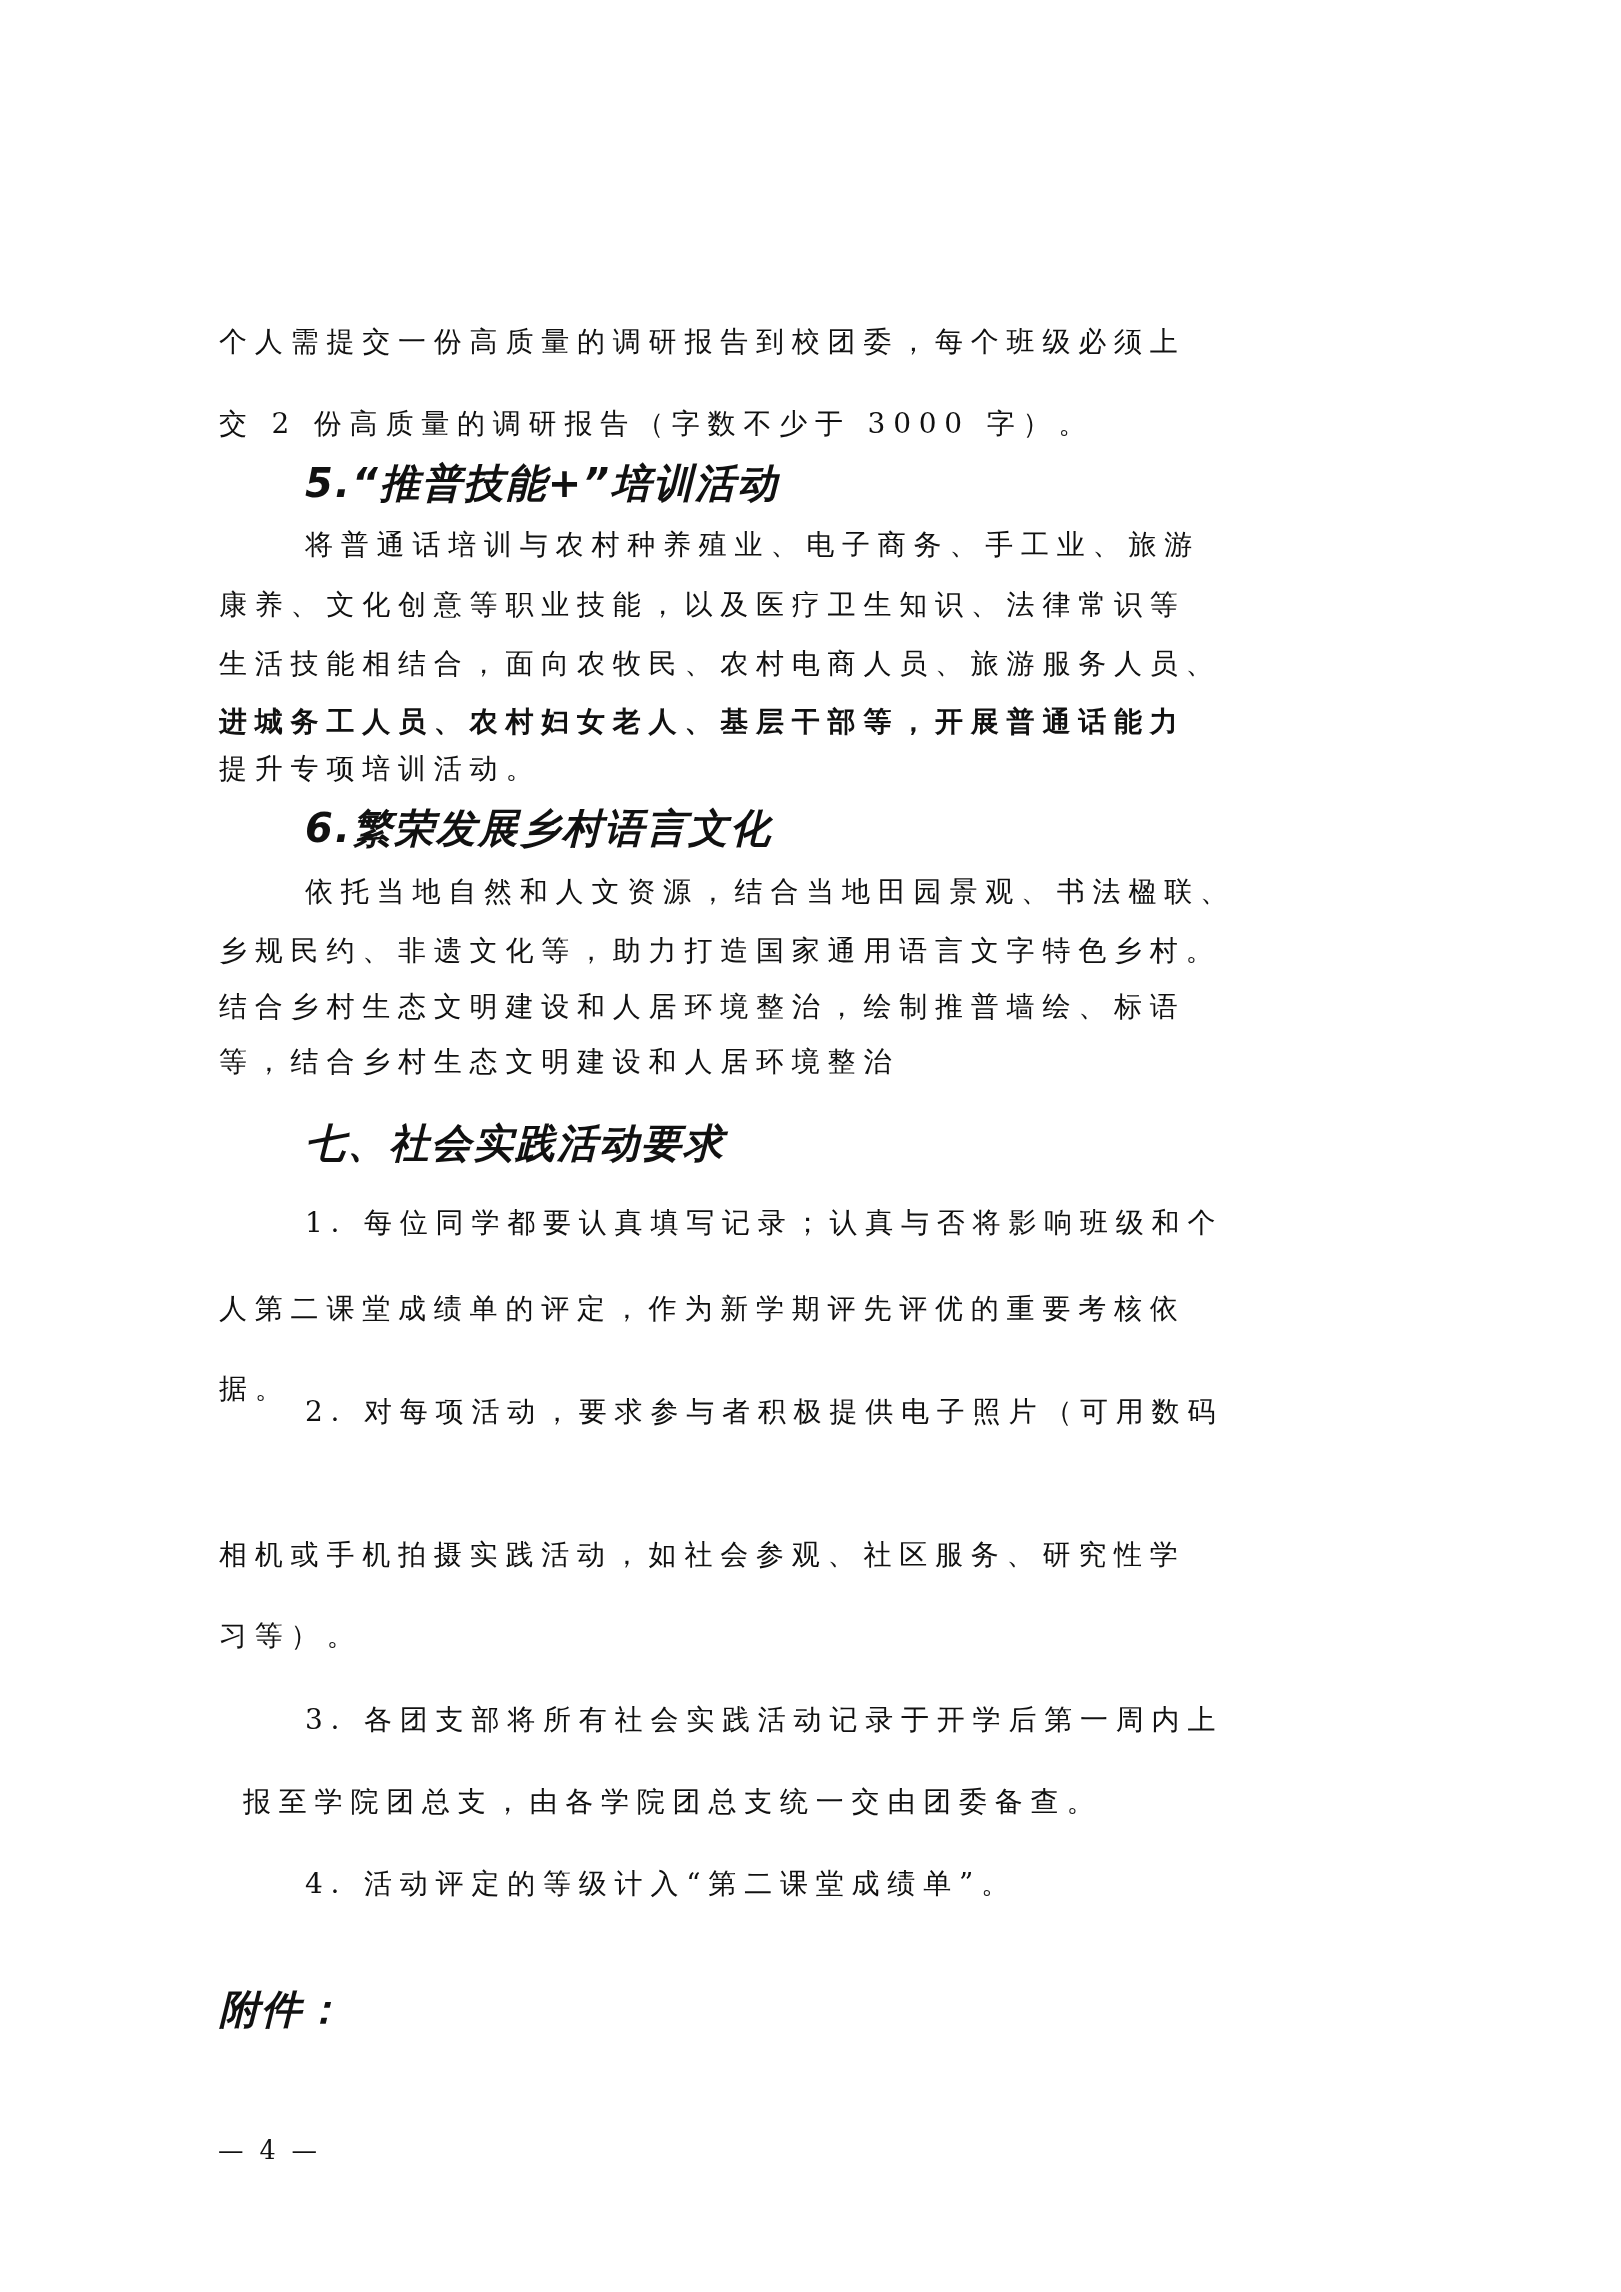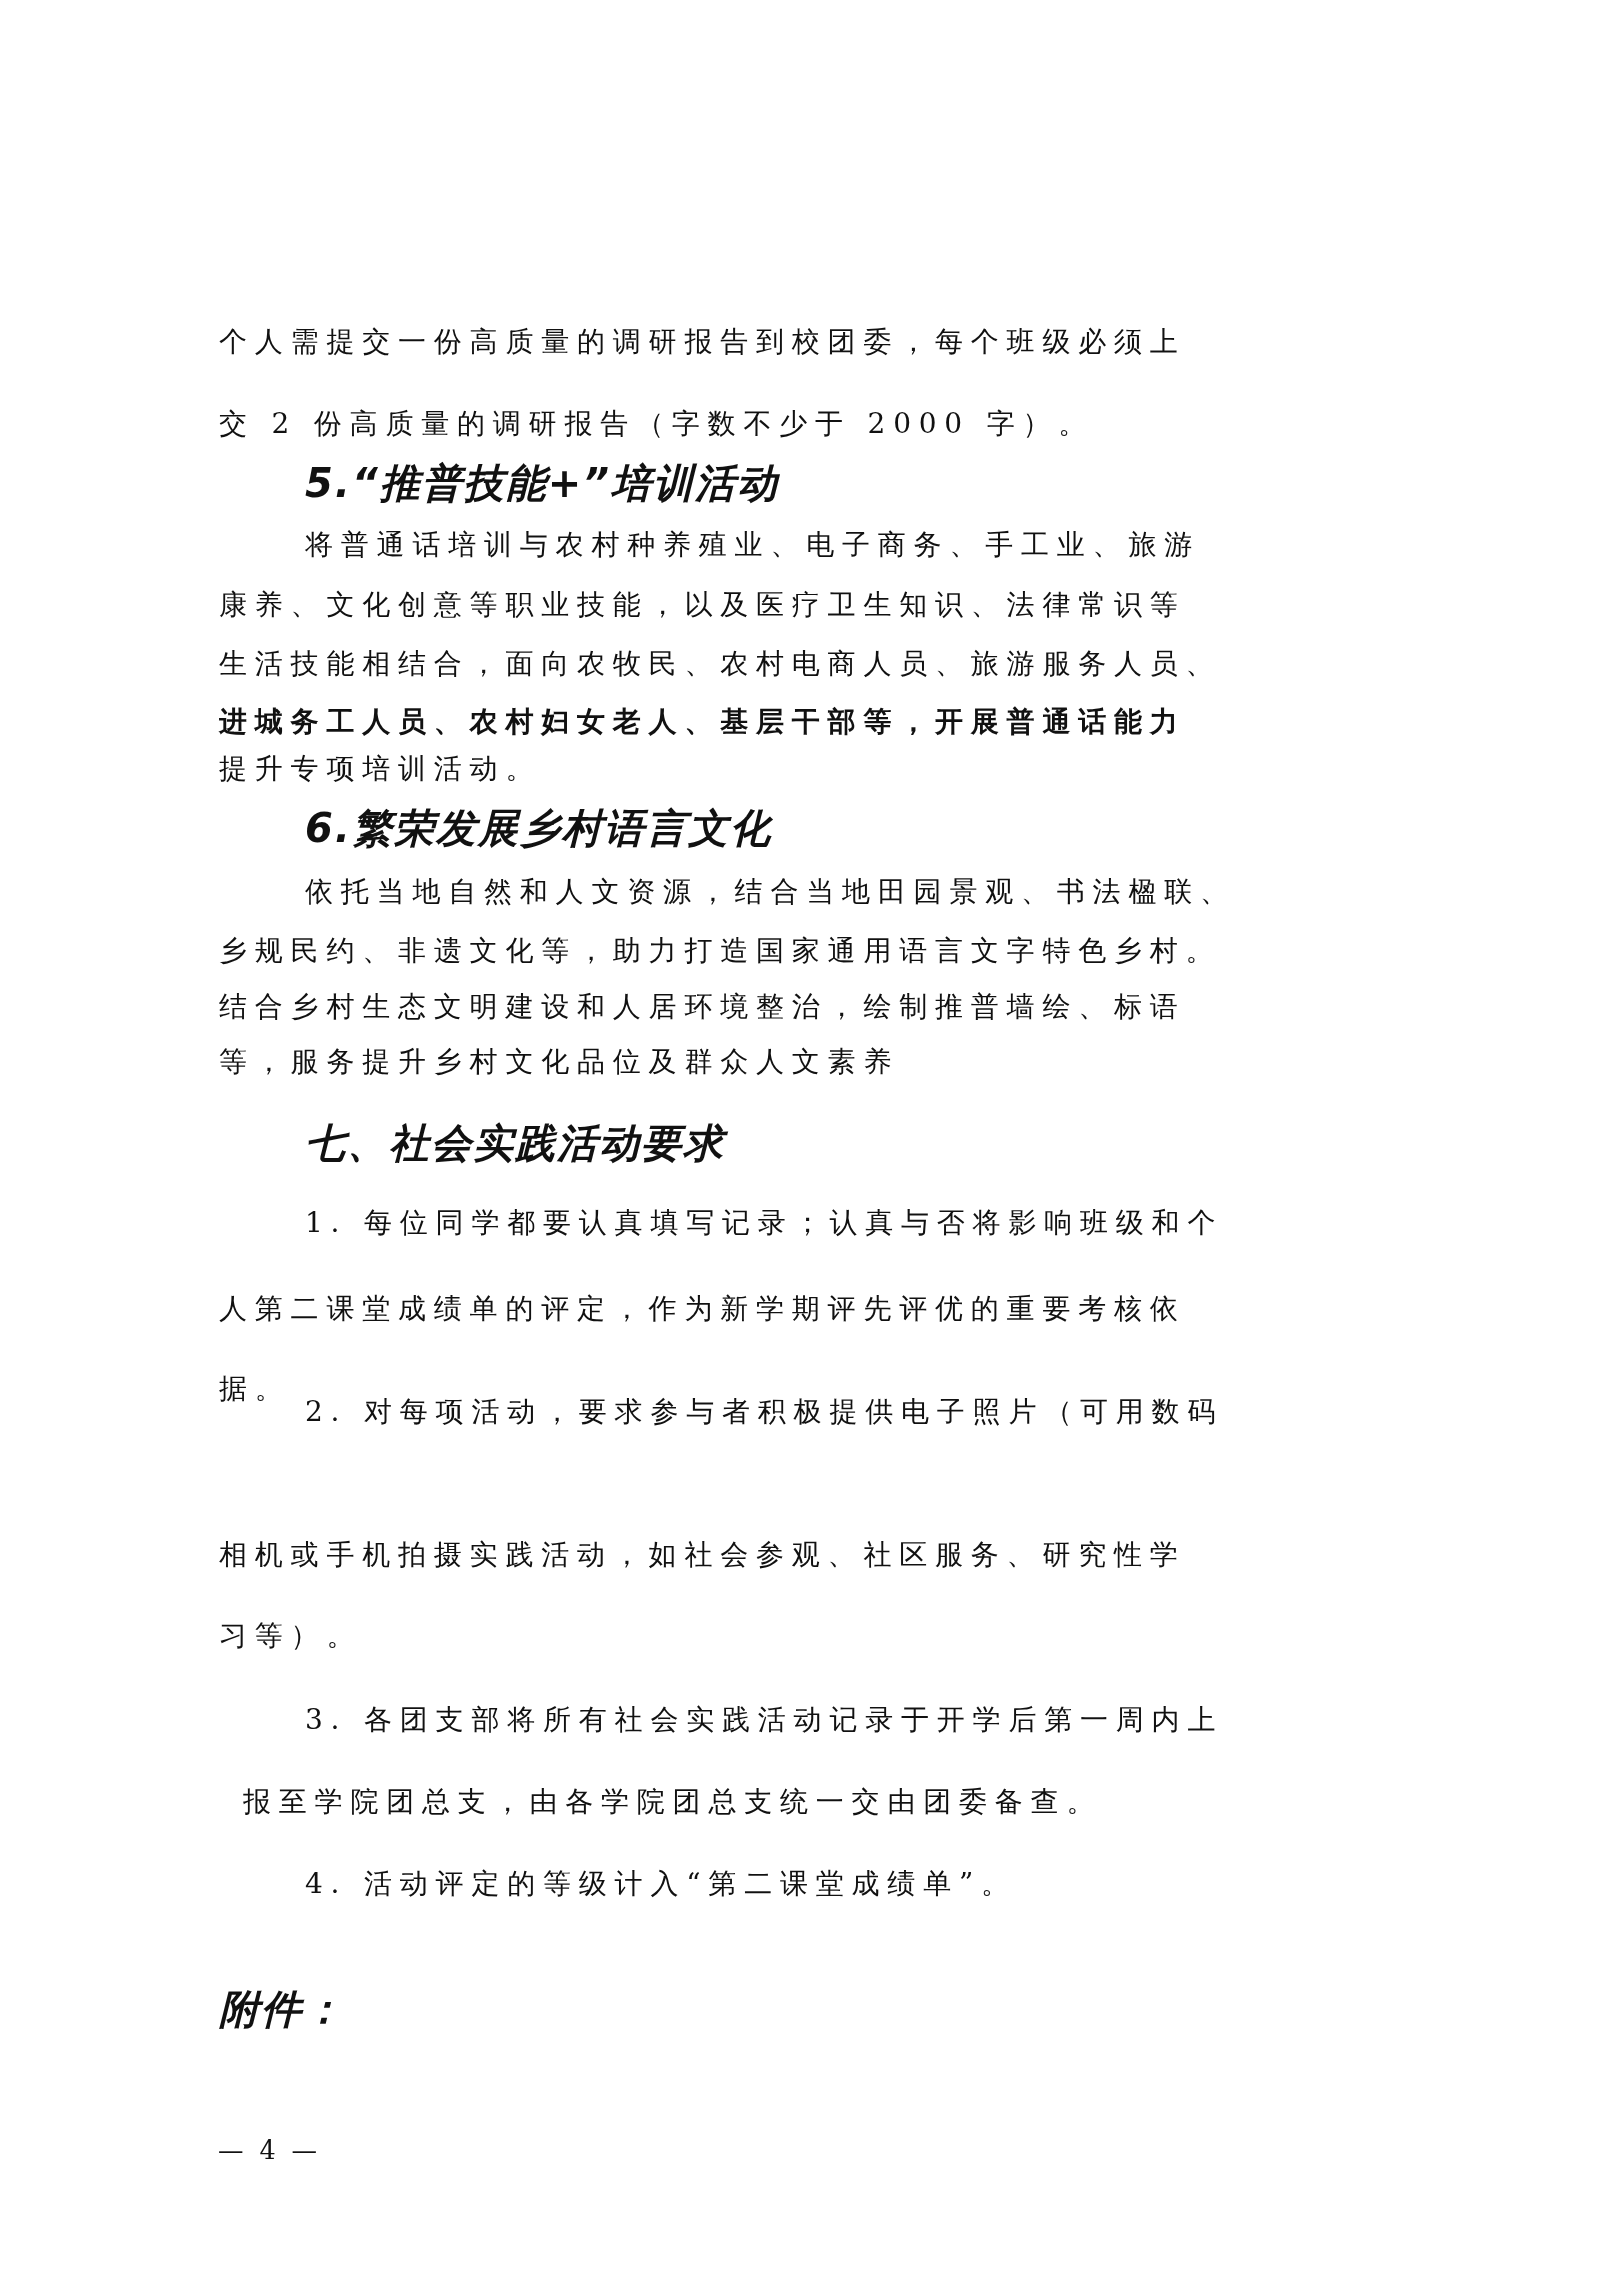--- a/index.html
+++ b/index.html
@@ -11,32 +11,32 @@
   .h { font-family: "DejaVu Sans", "Liberation Sans", sans-serif; font-weight: bold;
        letter-spacing: 2px; font-size: 40px; font-style: italic; }
   .pg { position: absolute; left: 218px; top: 2135px; font-size: 25.5px;
         font-family: "DejaVu Serif", serif; letter-spacing: 3.9px; }
 </style>
 </head>
 <body>
 
 <div id="doc">
     <div class="ln" style="top: 342px;">个人需提交一份高质量的调研报告到校团委，每个班级必须上</div>
-    <div class="ln" style="top: 424px;">交 2 份高质量的调研报告（字数不少于 2000 字）。</div>
+    <div class="ln" style="top: 424px;">交 2 份高质量的调研报告（字数不少于 3000 字）。</div>
     <div class="ln ind h" style="top: 483px;">5.“推普技能+”培训活动</div>
     <div class="ln ind" style="top: 545px; font-family: Liberation Serif, serif;">将普通话培训与农村种养殖业、电子商务、手工业、旅游</div>
     <div class="ln" style="top: 605px;">康养、文化创意等职业技能，以及医疗卫生知识、法律常识等</div>
     <div class="ln" style="top: 664px;">生活技能相结合，面向农牧民、农村电商人员、旅游服务人员、</div>
     <div class="ln" style="top: 722px; font-weight: bold;">进城务工人员、农村妇女老人、基层干部等，开展普通话能力</div>
     <div class="ln" style="top: 769px;">提升专项培训活动。</div>
     <div class="ln ind h" style="top: 828px;">6.繁荣发展乡村语言文化</div>
     <div class="ln ind" style="top: 892px;">依托当地自然和人文资源，结合当地田园景观、书法楹联、</div>
     <div class="ln" style="top: 951px;">乡规民约、非遗文化等，助力打造国家通用语言文字特色乡村。</div>
     <div class="ln" style="top: 1007px;">结合乡村生态文明建设和人居环境整治，绘制推普墙绘、标语</div>
-    <div class="ln" style="top: 1062px;">等，服务提升乡村文化品位及群众人文素养</div>
+    <div class="ln" style="top: 1062px;">等，结合乡村生态文明建设和人居环境整治</div>
     <div class="ln ind h" style="top: 1143px;">七、社会实践活动要求</div>
     <div class="ln ind" style="top: 1223px;">1. 每位同学都要认真填写记录；认真与否将影响班级和个</div>
     <div class="ln" style="top: 1309px;">人第二课堂成绩单的评定，作为新学期评先评优的重要考核依</div>
     <div class="ln" style="top: 1389px;">据。</div>
     <div class="ln ind" style="top: 1412px;">2. 对每项活动，要求参与者积极提供电子照片（可用数码</div>
     <div class="ln" style="top: 1555px;">相机或手机拍摄实践活动，如社会参观、社区服务、研究性学</div>
     <div class="ln" style="top: 1636px;">习等）。</div>
     <div class="ln ind" style="top: 1720px;">3. 各团支部将所有社会实践活动记录于开学后第一周内上</div>
     <div class="ln" style="top: 1802px; margin-left: 24px;">报至学院团总支，由各学院团总支统一交由团委备查。</div>
     <div class="ln ind" style="top: 1884px;">4. 活动评定的等级计入“第二课堂成绩单”。</div>

